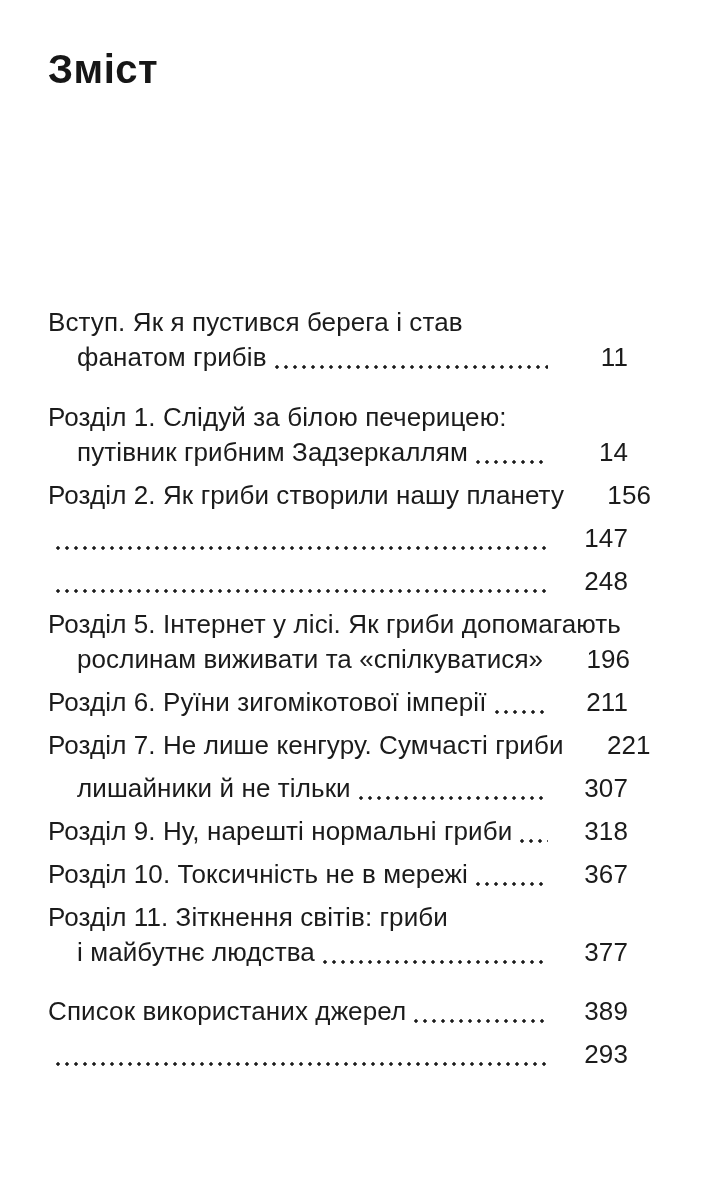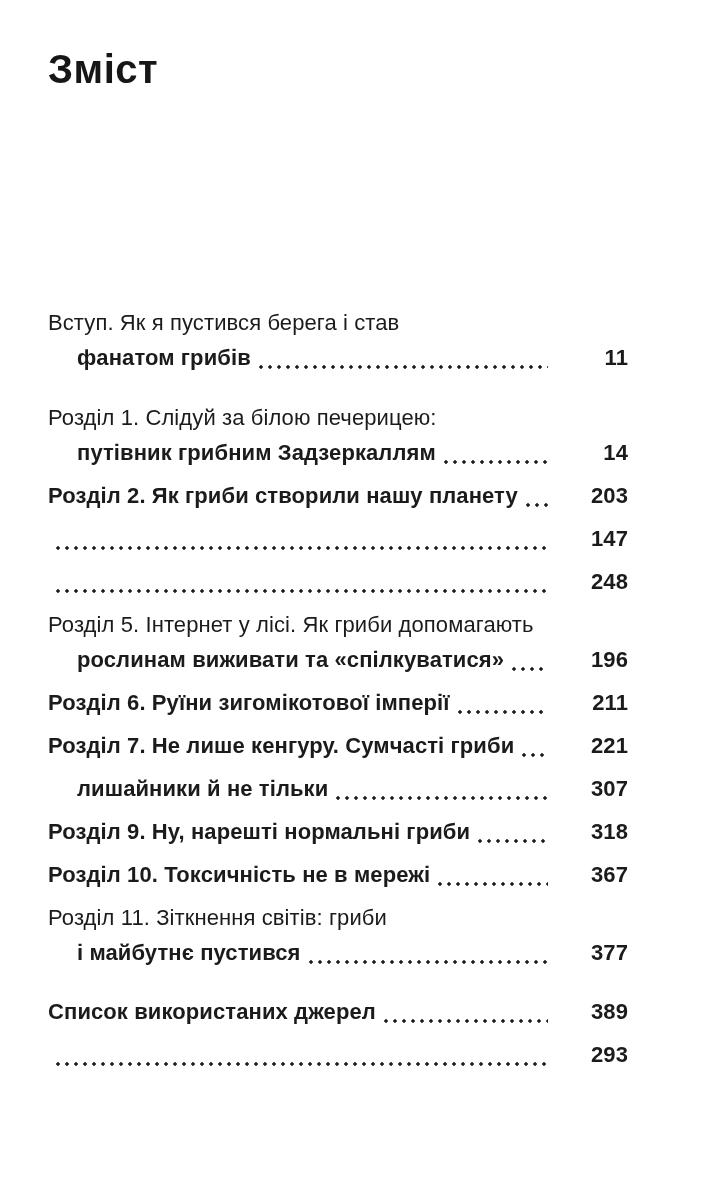--- a/index.html
+++ b/index.html
@@ -26,31 +26,30 @@
     font-weight: 800;
     letter-spacing: 0.5px;
     color: #161616;
   }
   .toc {
     margin-top: 213px;
     width: 580px;
   }
   .entry {
     margin-bottom: 8px;
-    font-size: 22px;
+    font-size: 26px;
     line-height: 35px;
     letter-spacing: 0.1px;
   }
   .entry.gap-after { margin-bottom: 25px; }
   .entry.gap-before { margin-top: 24px; }
   .pre-line { white-space: nowrap; }
   .row {
     display: flex;
     align-items: center;
-    font-weight: bold;
   }
   .row .txt { white-space: nowrap; }
   .row .txt.indented { padding-left: 29px; }
   .leader {
     flex: 1 1 auto;
     align-self: flex-end;
     height: 6px;
     margin: 0 0 5px 7px;
     background-image: radial-gradient(circle at 3px 3px, #1b1b1b 1.45px, rgba(0,0,0,0) 1.95px);
     background-size: 9px 6px;
@@ -81,21 +80,21 @@
         <div class="row">
           <span class="txt indented">путівник грибним Задзеркаллям</span>
           <span class="leader"></span>
           <span class="num">14</span>
         </div>
       </div>
       <div class="entry">
         <div class="row">
           <span class="txt">Розділ 2. Як гриби створили нашу планету</span>
           <span class="leader"></span>
-          <span class="num">203</span>
+          <span class="num">156</span>
         </div>
       </div>
       <div class="entry">
         <div class="row">
           <span class="leader"></span>
           <span class="num">147</span>
         </div>
       </div>
       <div class="entry">
         <div class="row">
@@ -142,21 +141,21 @@
       <div class="entry">
         <div class="row">
           <span class="txt">Розділ 10. Токсичність не в мережі</span>
           <span class="leader"></span>
           <span class="num">367</span>
         </div>
       </div>
       <div class="entry">
         <div class="pre-line">Розділ 11. Зіткнення світів: гриби</div>
         <div class="row">
-          <span class="txt indented">і майбутнє пустився</span>
+          <span class="txt indented">і майбутнє людства</span>
           <span class="leader"></span>
           <span class="num">377</span>
         </div>
       </div>
       <div class="entry gap-before">
         <div class="row">
           <span class="txt">Список використаних джерел</span>
           <span class="leader"></span>
           <span class="num">389</span>
         </div>

